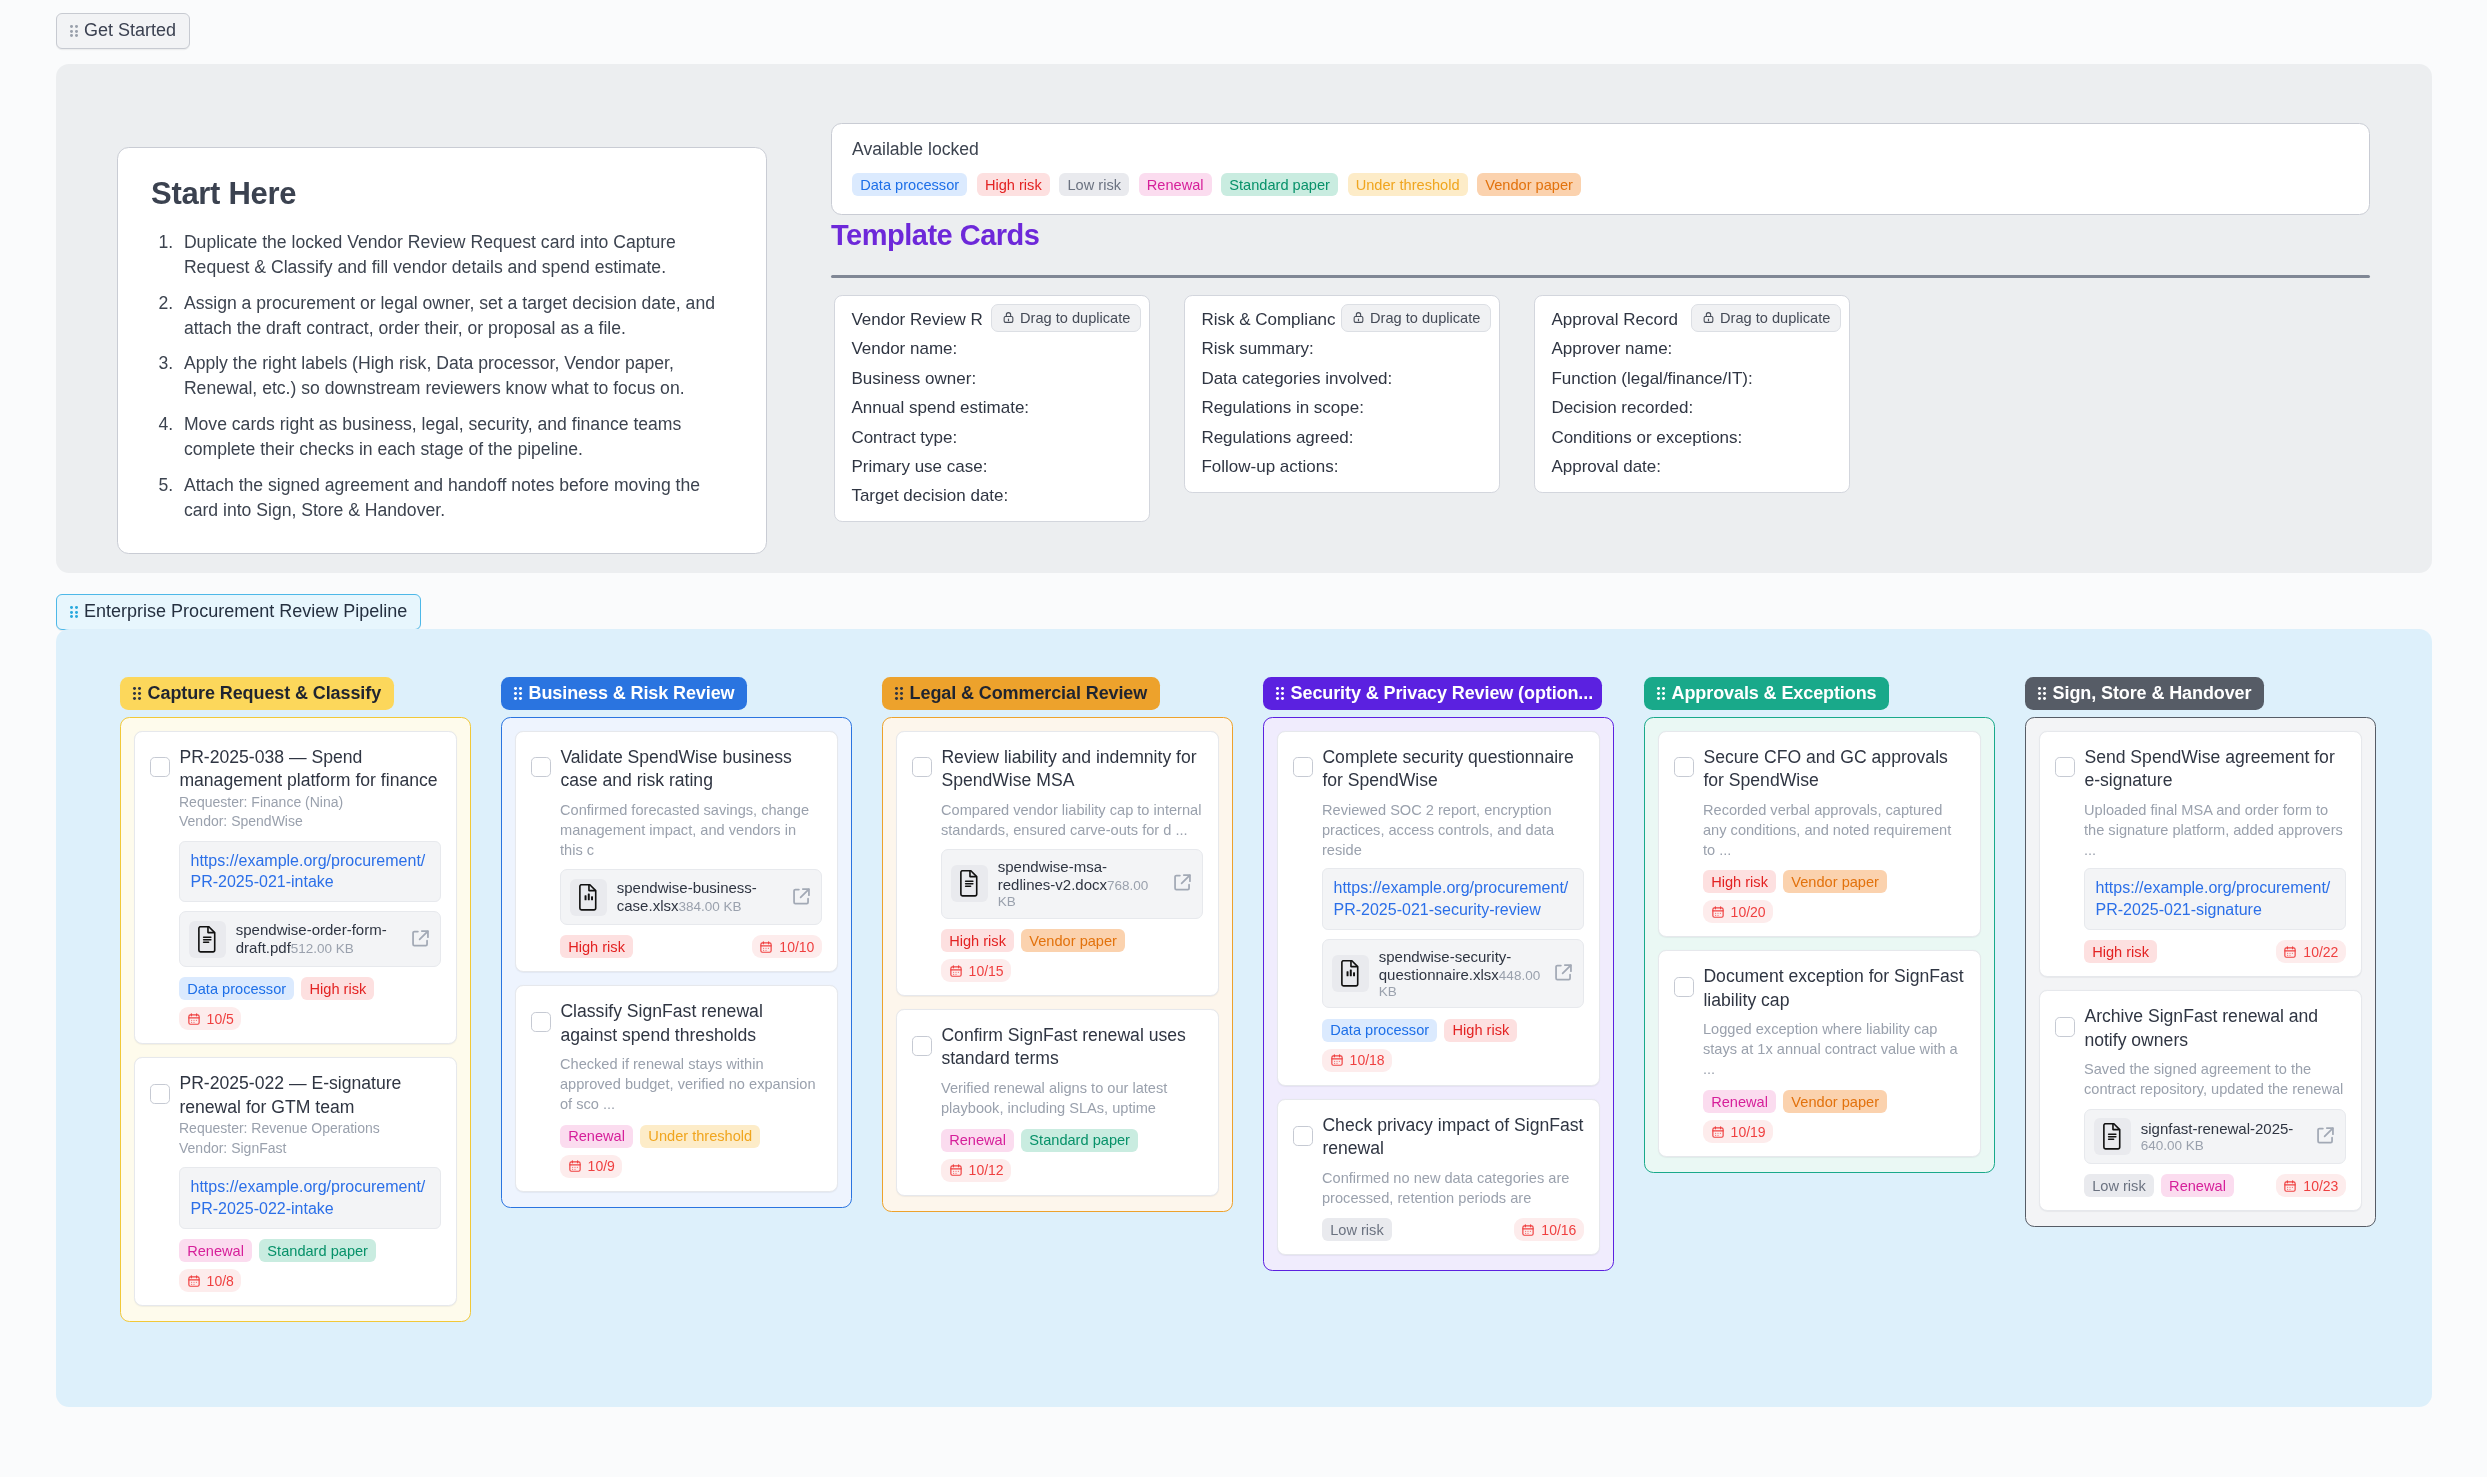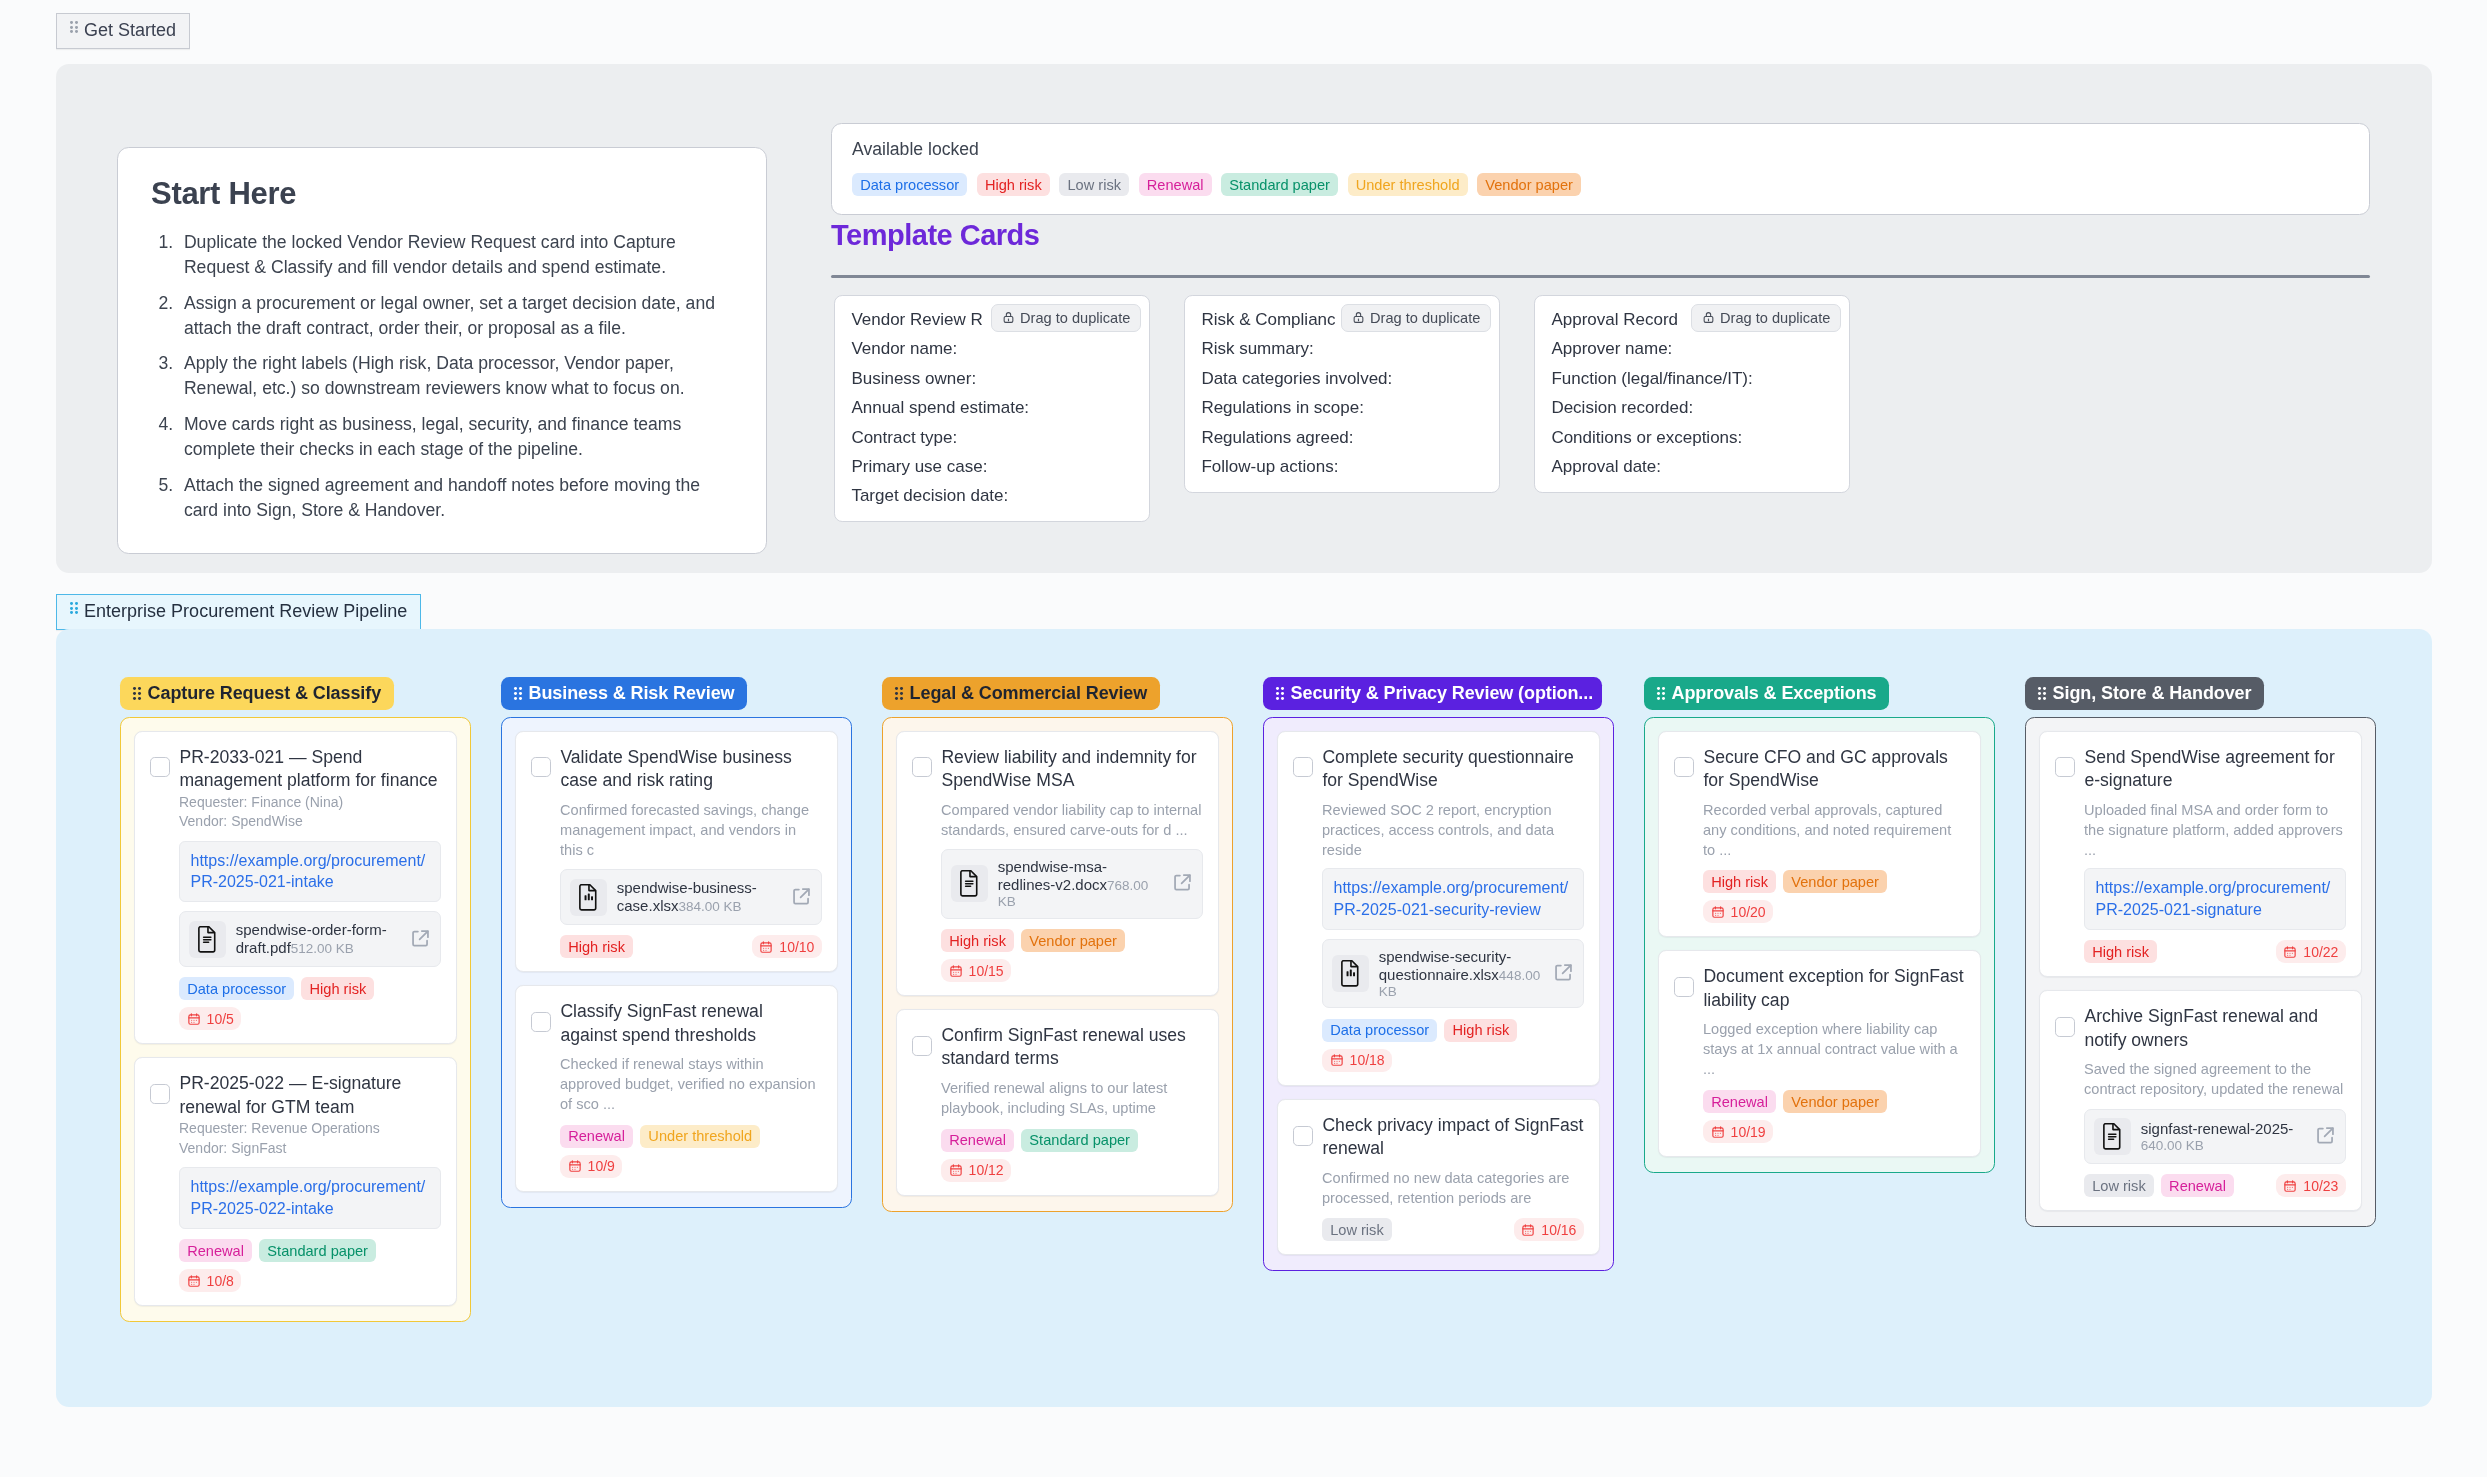--- a/index.html
+++ b/index.html
@@ -6,23 +6,23 @@
   html, body {
     width: 2487px; height: 1478px;
     background: #fafbfc;
     font-family: "Liberation Sans", sans-serif;
     -webkit-font-smoothing: antialiased;
   }
   body { position: relative; overflow: hidden; }
 
   
   .tab {
-    display: inline-flex; gap: 5.9px;
+    display: inline-flex; align-items: center; gap: 5.9px;
     font-size: 18px; color: #3b4151; font-weight: 400;
-    padding: 6.4px 13px; border-radius: 0;
+    padding: 6.4px 13px; border-radius: 6px;
     background: #f2f3f5; border: 1.8px solid #c7cad1;
     box-shadow: 0 1.2px 0 rgba(0,0,0,.05);
   }
   .tab.active {
     background: #e7f6fd; border-color: #4db8e8; color: #253040;
   }
   .grip { display: inline-block; width: 8.2px; height: 13px; position: relative; flex: 0 0 auto;}
   .grip i {
     position: absolute; width: 2.9px; height: 2.9px; border-radius: 50%;
     background: #9aa1ac;
@@ -311,21 +311,21 @@
             <i></i>
             <i></i>
             <i></i>
             <i></i>
           </span>
           <span>Capture Request &amp; Classify</span>
         </div><div class="col-body" style="background:#fefbec;border-color:#f1c838">
           <div class="task">
             <div class="task-top">
               <span class="cbox"></span>
-              <span class="task-title">PR-2033-021 — Spend management platform for finance</span>
+              <span class="task-title">PR-2025-038 — Spend management platform for finance</span>
             </div>
             <div class="task-sub">Requester: Finance (Nina)<br>Vendor: SpendWise</div>
             <div class="urlbox">https://example.org/procurement/PR-2025-021-intake</div>
             <div class="filebox">
               <span class="file-ico">
                 <svg width="23.4" height="27" viewBox="0 0 26 30" fill="none" stroke="#111" stroke-width="1.8" stroke-linecap="round" stroke-linejoin="round">
                   <path d="M4.2 2.6A1.8 1.8 0 0 1 6 .8h9.3l6.5 6.5v19.6a1.8 1.8 0 0 1-1.8 1.8H6a1.8 1.8 0 0 1-1.8-1.8z" transform="translate(-1,0)"></path>
                   <path d="M14.3 .8v6.5h6.5" transform="translate(-1,0)"></path>
                   <path d="M8.5 12.5h8M8.5 15.3h8M8.5 18h5.5"></path>
                 </svg>

